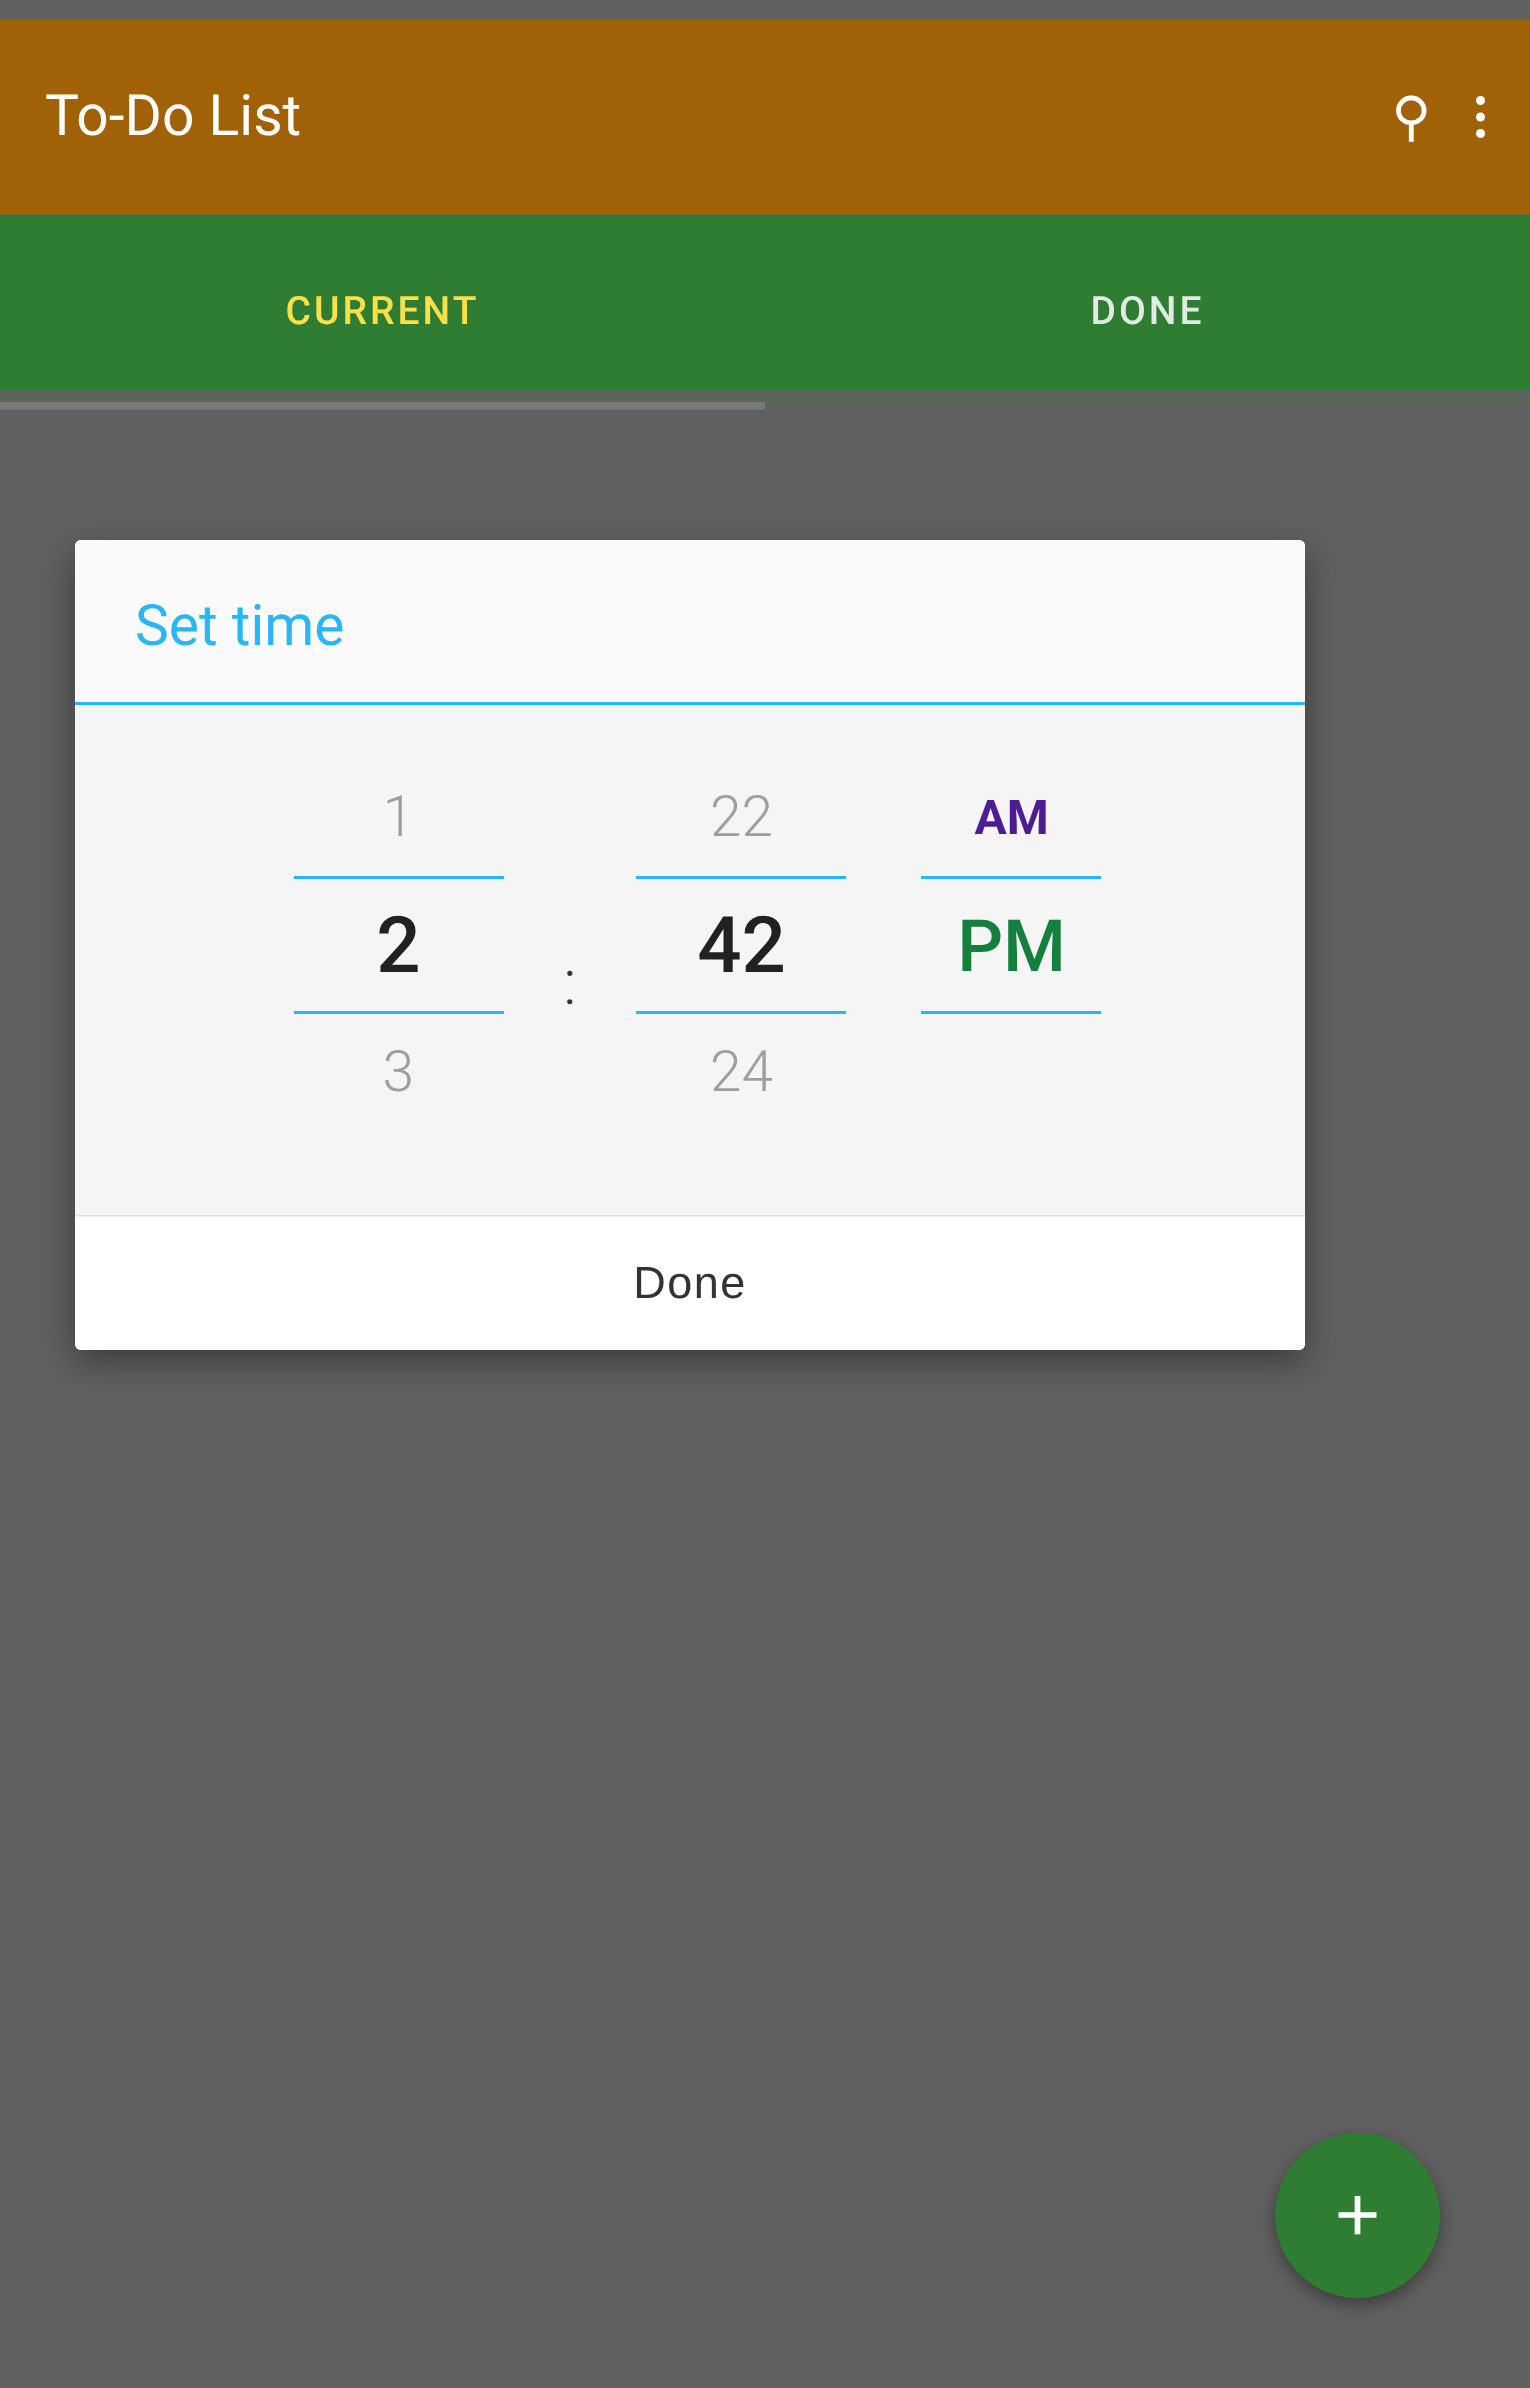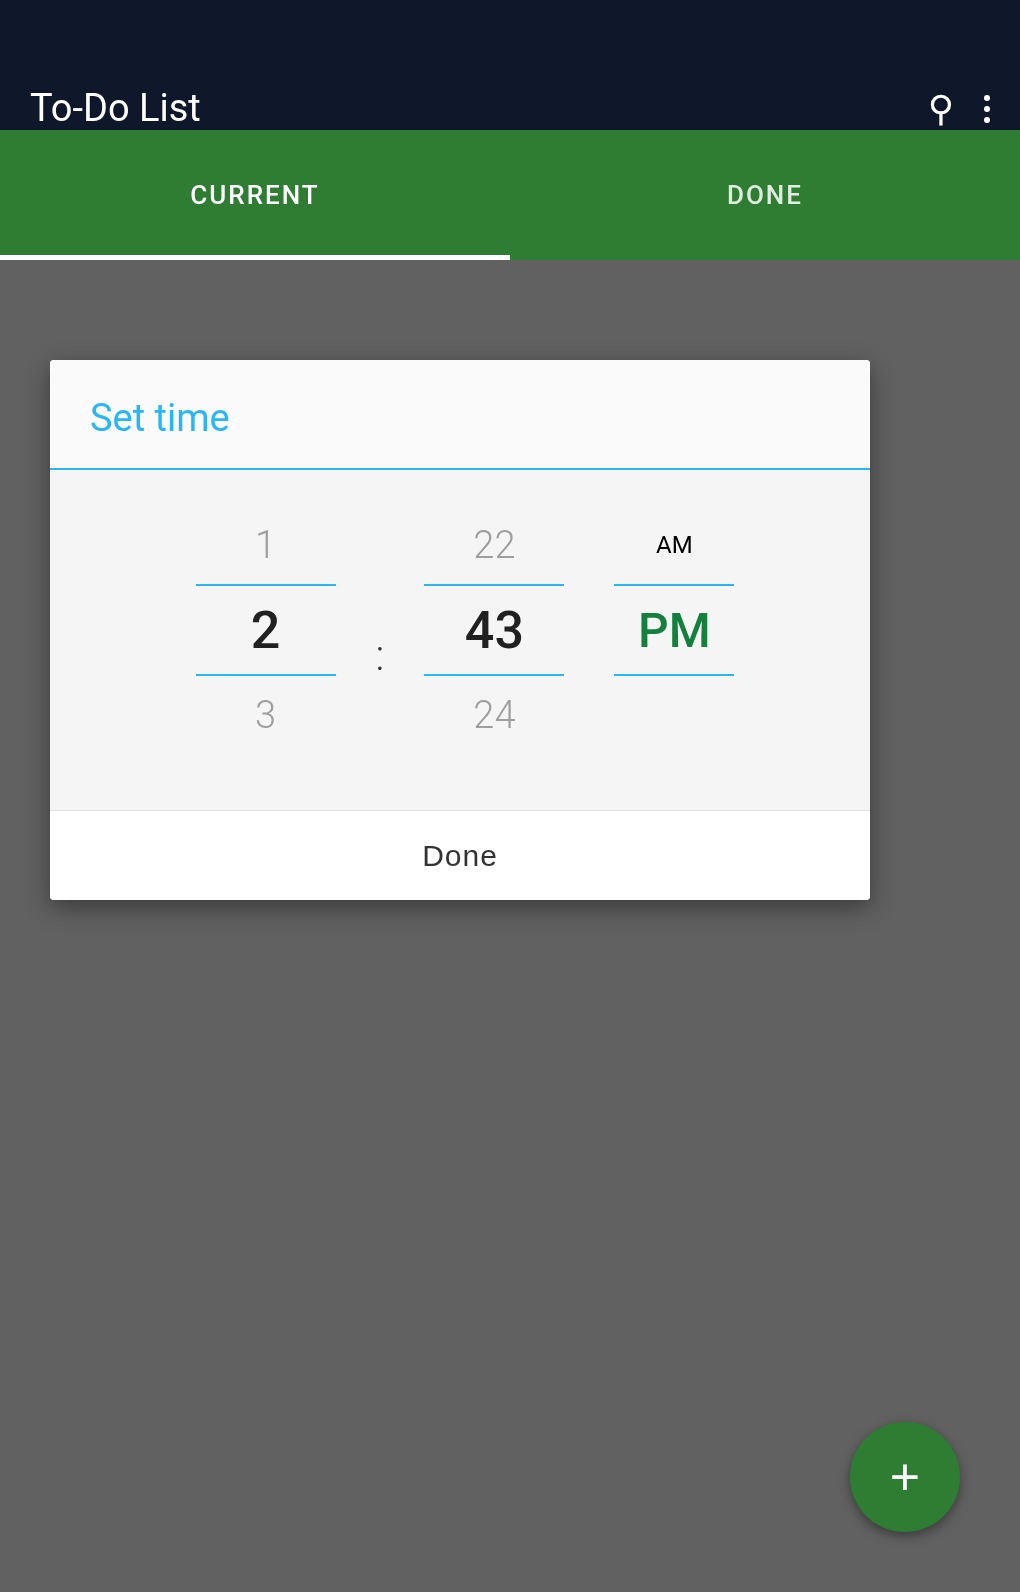--- a/index.html
+++ b/index.html
@@ -14,24 +14,25 @@
       background-color: #616161;
       font-family: 'Roboto', Arial, sans-serif;
       position: relative;
       overflow: hidden;
     }
 
     
     .app-bar {
       width: 100%;
       height: 130px;
-      background-color: #0f172a;
-      display: flex;
-      align-items: flex-end;
+      background-color: #a16207;
+      display: flex;
+      align-items: center;
       padding: 0 30px;
+      margin-top: 13px;
     }
 
     .app-bar-title {
       color: white;
       font-size: 38px;
       font-weight: 400;
       flex: 1;
     }
 
     .app-bar-icons {
@@ -69,21 +70,21 @@
     }
 
     .tab-label {
       color: rgba(255,255,255,0.85);
       font-size: 26px;
       font-weight: 500;
       letter-spacing: 2px;
     }
 
     .tab.active .tab-label {
-      color: #ffffff;
+      color: #fde047;
     }
 
     .tab.active::after {
       content: '';
       position: absolute;
       bottom: 0;
       left: 0;
       right: 0;
       height: 5px;
       background-color: white;
@@ -191,23 +192,23 @@
     }
 
     .ampm-column {
       display: flex;
       flex-direction: column;
       align-items: center;
       width: 160px;
     }
 
     .ampm-top {
-      color: #000000;
-      font-size: 24px;
-      font-weight: 400;
+      color: #4c1d95;
+      font-size: 32px;
+      font-weight: 700;
       height: 70px;
       display: flex;
       align-items: center;
       justify-content: center;
     }
 
     .ampm-underline {
       width: 120px;
       height: 2px;
       background-color: #29b6f6;
@@ -331,21 +332,21 @@
         <div class="time-value-current">2</div>
         <div class="time-underline"></div>
         <div class="time-value-bottom">3</div>
       </div>
 
       <div class="time-separator">:</div>
 
       <div class="time-column">
         <div class="time-value-top">22</div>
         <div class="time-underline"></div>
-        <div class="time-value-current">43</div>
+        <div class="time-value-current">42</div>
         <div class="time-underline"></div>
         <div class="time-value-bottom">24</div>
       </div>
 
       <div class="ampm-column">
         <div class="ampm-top">AM</div>
         <div class="ampm-underline"></div>
         <div class="ampm-current">PM</div>
         <div class="ampm-underline"></div>
         <div class="ampm-bottom"></div>

